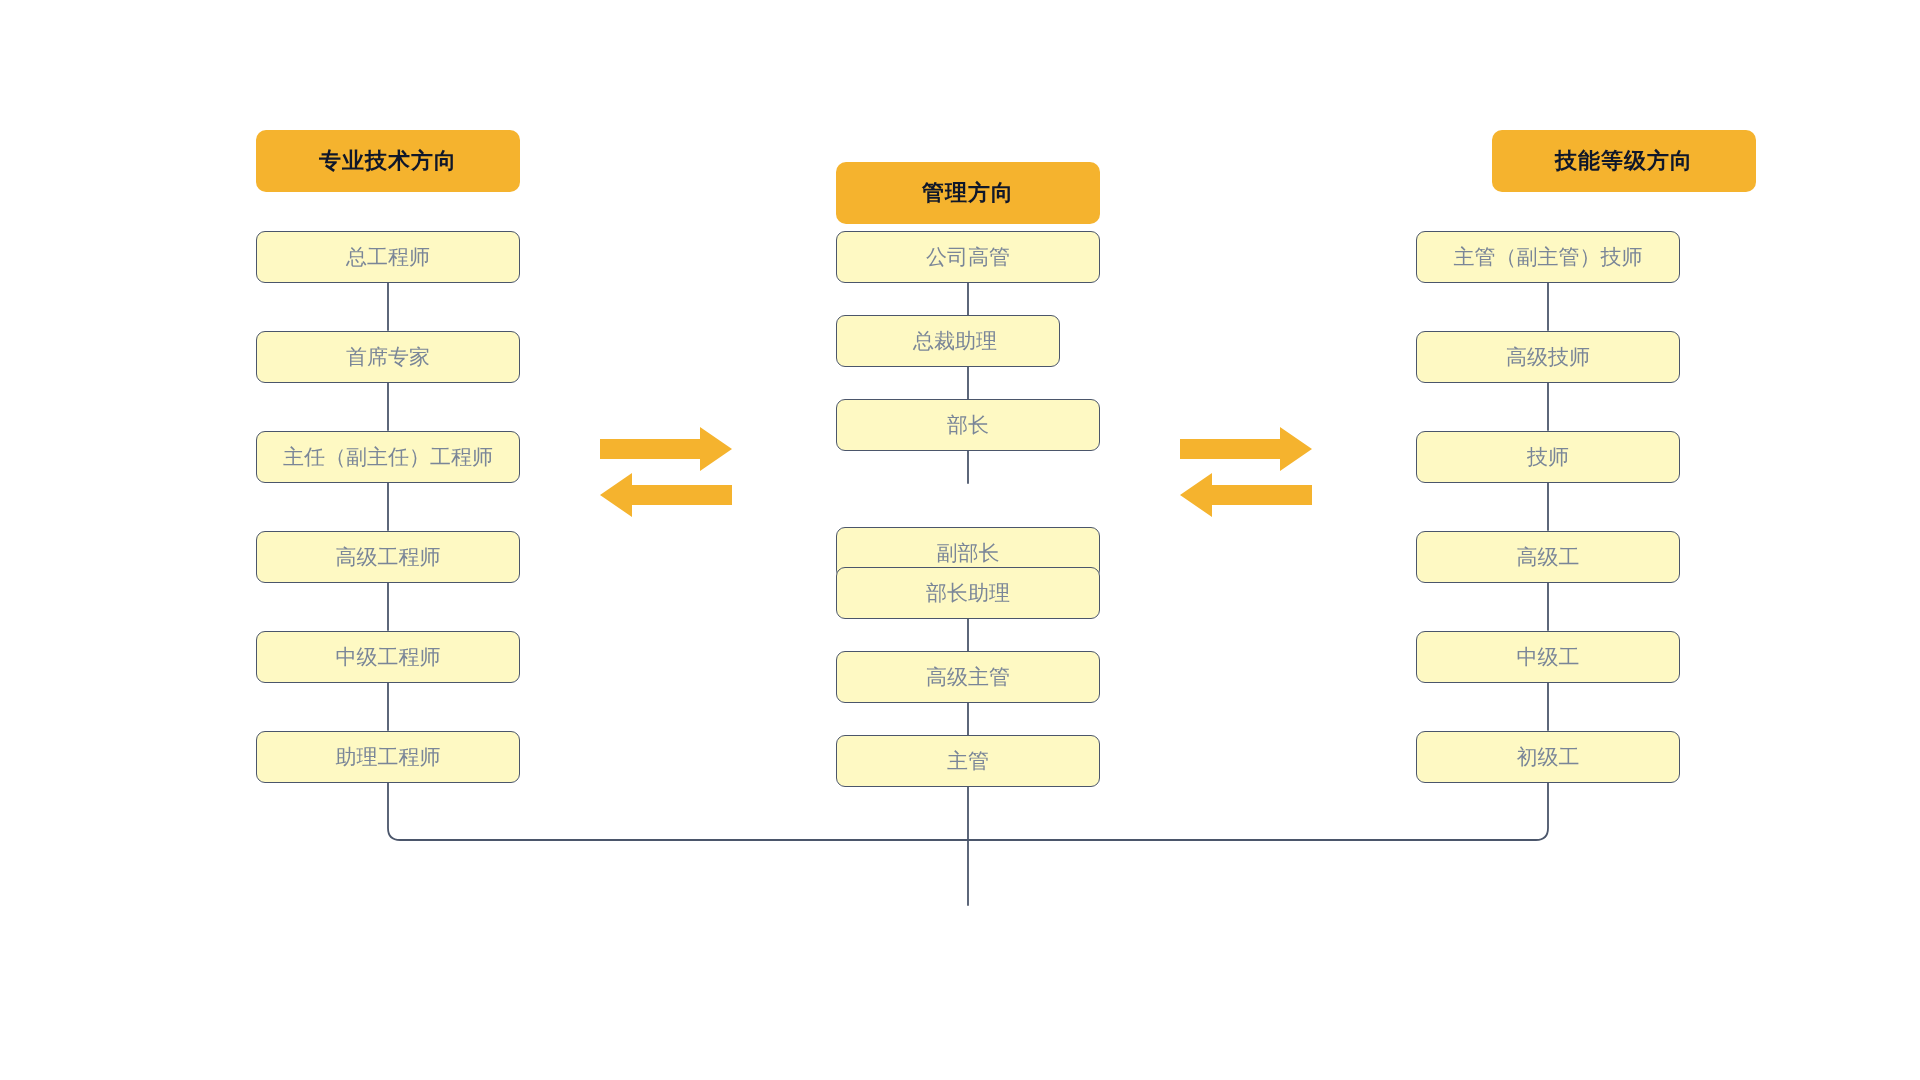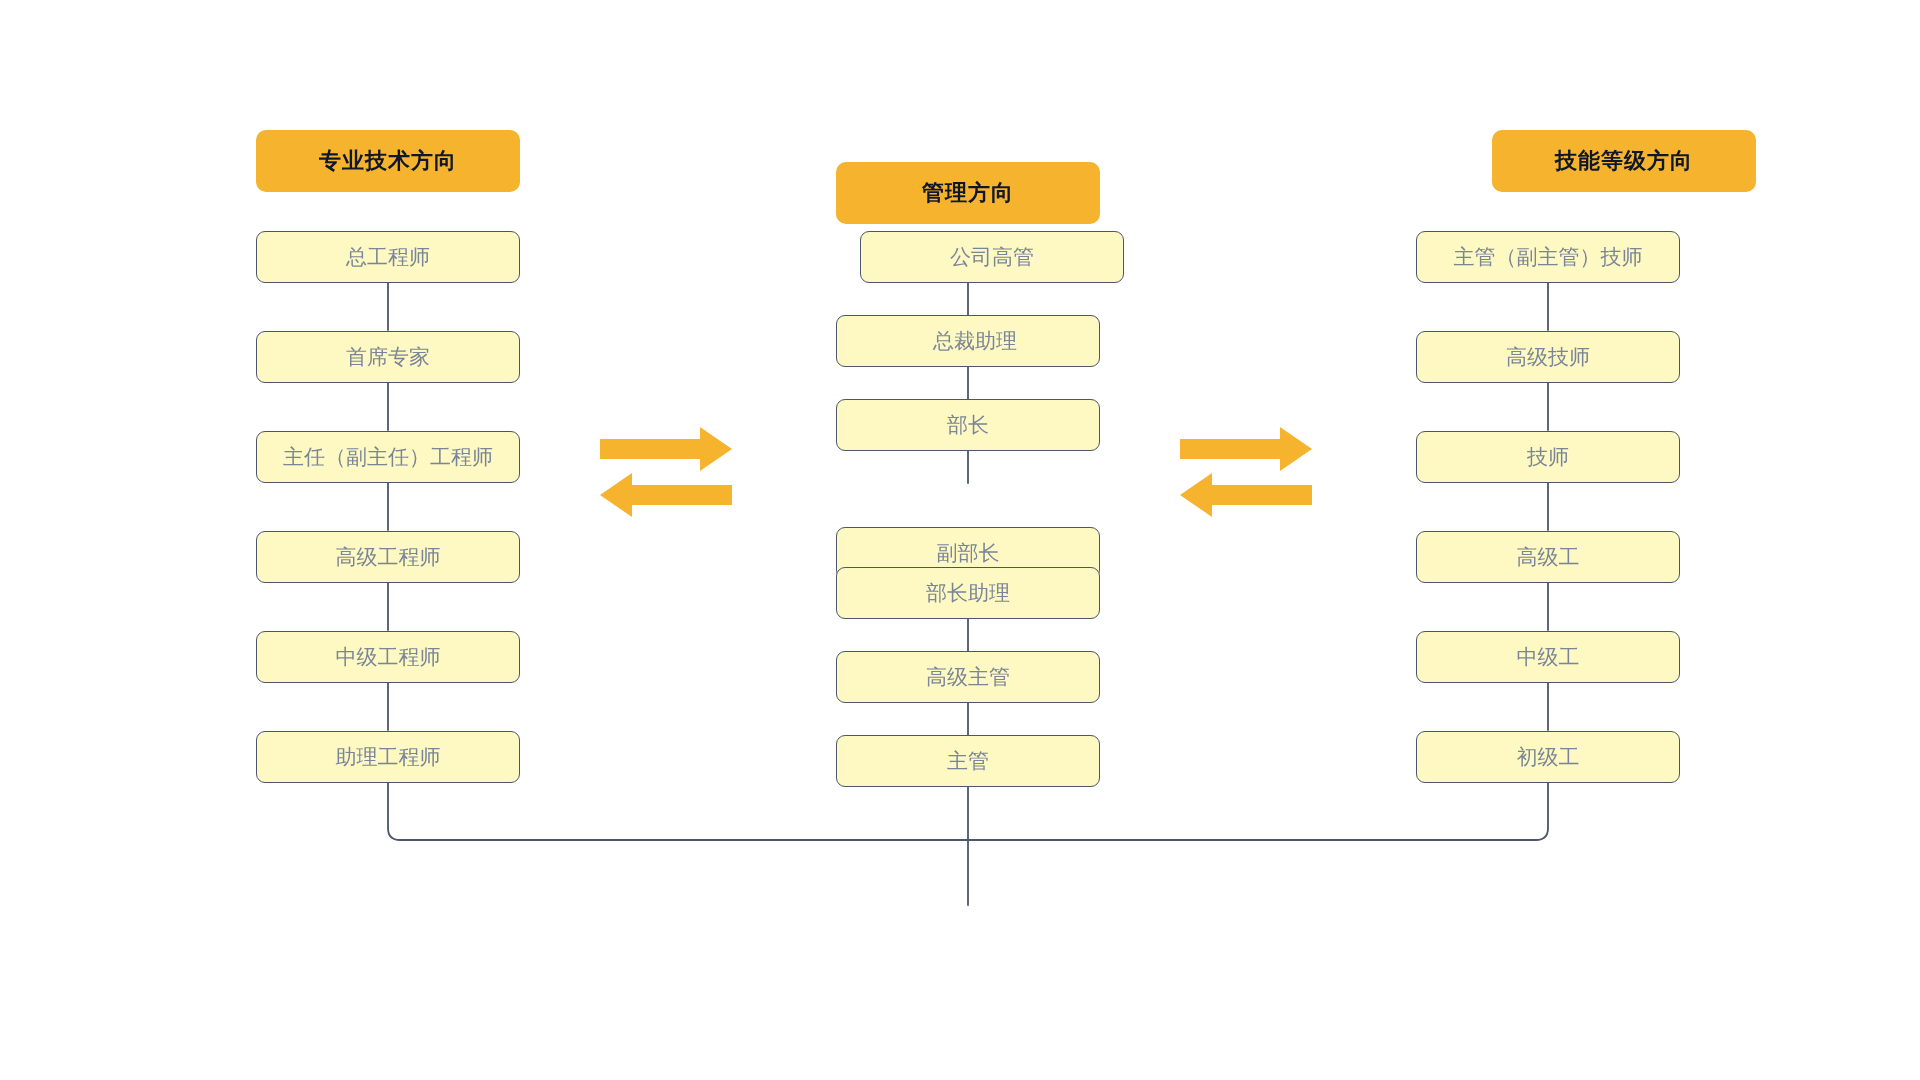--- a/index.html
+++ b/index.html
@@ -122,22 +122,22 @@
     <div class="node" style="left:256px; top:331px; width:264px;">首席专家</div>
     <div class="node" style="left:256px; top:431px; width:264px;">主任（副主任）工程师</div>
     <div class="node" style="left:256px; top:531px; width:264px;">高级工程师</div>
     <div class="node" style="left:256px; top:631px; width:264px;">中级工程师</div>
     <div class="node" style="left:256px; top:731px; width:264px;">助理工程师</div>
   </div>
 
   <div class="column">
     <div class="col-header" style="left:836px; top:130px; width:264px;margin-top:32px;">管理方向</div>
 
-    <div class="node" style="left:836px; top:231px; width:264px;margin-left:24px;">公司高管</div>
-    <div class="node" style="left:836px; top:315px; width:264px;padding-left:14px;">总裁助理</div>
+    <div class="node" style="left:836px; top:231px; width:264px;">公司高管</div>
+    <div class="node" style="left:836px; top:315px; width:224px;padding-left:14px;">总裁助理</div>
     <div class="node" style="left:836px; top:399px; width:264px;">部长</div>
     <div class="node" style="left:836px; top:483px; width:264px;margin-top:44px;">副部长</div>
     <div class="node" style="left:836px; top:567px; width:264px;">部长助理</div>
     <div class="node" style="left:836px; top:651px; width:264px;">高级主管</div>
     <div class="node" style="left:836px; top:735px; width:264px;">主管</div>
   </div>
 
   <div class="column">
     <div class="col-header" style="left:1492px; top:130px; width:264px;">技能等级方向</div>
 

